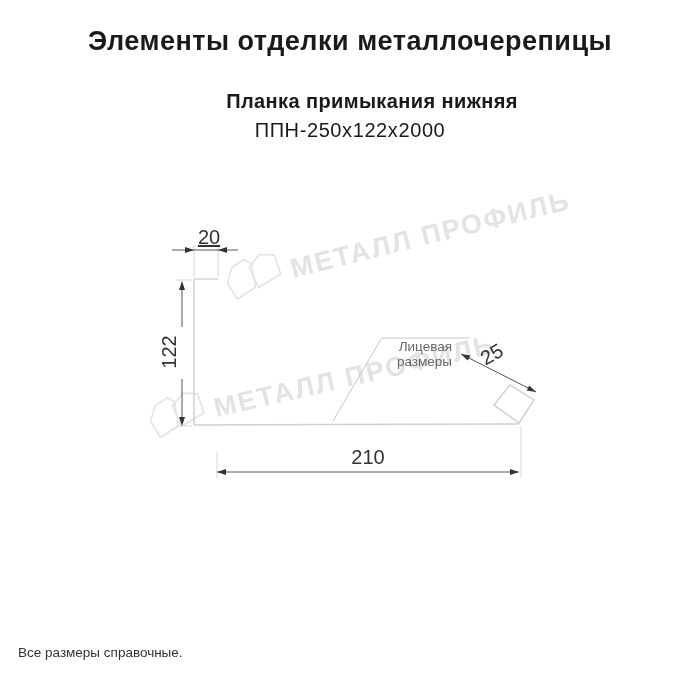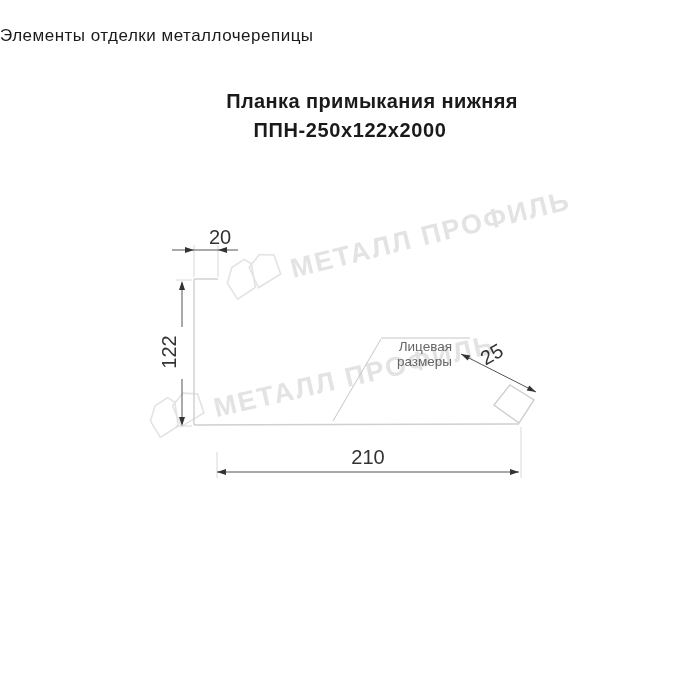--- a/index.html
+++ b/index.html
@@ -6,26 +6,26 @@
     --c-title:#1a1a1a; --c-dimline:#555555; --c-dimtext:#333333; --c-arrow:#333333;
     --c-profile:#cfcfcf; --c-ext:#d8d8d8; --c-leader:#c6c6c6; --c-label:#666666;
     --c-watermark:#e3e3e3; --c-footer:#333333; --c-bg:#ffffff;
   }
   html,body{margin:0;padding:0;}
   body{width:700px;height:700px;background:var(--c-bg);
        font-family:"Liberation Sans", sans-serif; overflow:hidden;}
   .canvas{position:relative;width:700px;height:700px;background:var(--c-bg);}
 
   
-  .title-main{position:absolute;left:0;right:0;top:26px;text-align:left;
-      font-size:17px;font-weight:normal;letter-spacing:.5px;color:var(--c-title);}
+  .title-main{position:absolute;left:0;right:0;top:26px;text-align:center;
+      font-size:27px;font-weight:bold;letter-spacing:.5px;color:var(--c-title);}
   .title-product{position:absolute;left:0;right:0;top:90px;text-align:center;
       font-size:20px;font-weight:bold;letter-spacing:.4px;color:var(--c-title);margin-left:44px;}
   .title-sku{position:absolute;left:0;right:0;top:119px;text-align:center;
-      font-size:20px;font-weight:bold;letter-spacing:.6px;color:var(--c-title);}
+      font-size:20px;font-weight:normal;letter-spacing:.6px;color:var(--c-title);}
 
   
   .wm{position:absolute;display:flex;align-items:center;gap:9px;height:48px;
       transform-origin:0 50%;pointer-events:none;}
   .wm-text{font-size:27px;font-weight:bold;letter-spacing:2px;color:var(--c-watermark);
       white-space:nowrap;}
   .wm1{left:224px;top:262px;transform:rotate(-14deg);}
   .wm2{left:147px;top:400px;transform:rotate(-13deg);}
   .wm svg{display:block;}
   .wm .lg{fill:none;stroke:var(--c-watermark);stroke-width:1.6;}
@@ -33,21 +33,21 @@
   
   svg.draw{position:absolute;left:0;top:0;}
   .profile{fill:none;stroke:var(--c-profile);stroke-width:1.4;}
   .ext{stroke:var(--c-ext);stroke-width:1;}
   .dim{stroke:var(--c-dimline);stroke-width:1;}
   .leader{stroke:var(--c-leader);stroke-width:1;fill:none;}
   .arr{fill:var(--c-arrow);stroke:none;}
 
   
   .dimtxt{position:absolute;font-size:20px;color:var(--c-dimtext);text-align:center;}
-  .dim-20{left:198px;top:226px;width:44px;}
+  .dim-20{left:187px;top:226px;width:44px;text-decoration:underline;}
   .dim-122{left:146px;top:330px;width:46px;height:44px;line-height:44px;transform:rotate(-90deg);}
   .dim-250{left:341px;top:446px;width:54px;}
   .dim-25{left:478px;top:343px;width:28px;transform:rotate(-30deg);}
 
   
   .face-label{position:absolute;left:376px;top:340px;width:76px;text-align:right;
       font-size:13.5px;line-height:14.5px;color:var(--c-label);}
 
   
   .footer{position:absolute;left:18px;top:644px;font-size:13.5px;line-height:18px;
@@ -135,15 +135,16 @@
   <div class="dimtxt dim-122">122</div>
   <div class="dimtxt dim-250">210</div>
   <div class="dimtxt dim-25">25</div>
 
   <div class="face-label">
     <div>Лицевая</div>
     <div>размеры</div>
   </div>
 
   <div class="footer">
+    <div>Все размеры справочные.</div>
   </div>
 
 </div>
 
 </body></html>

